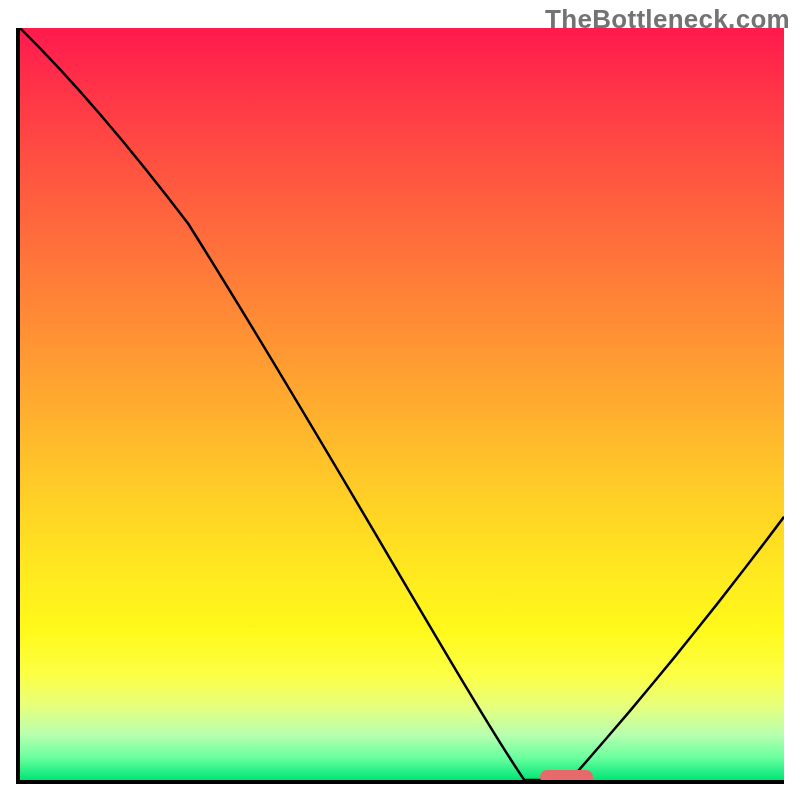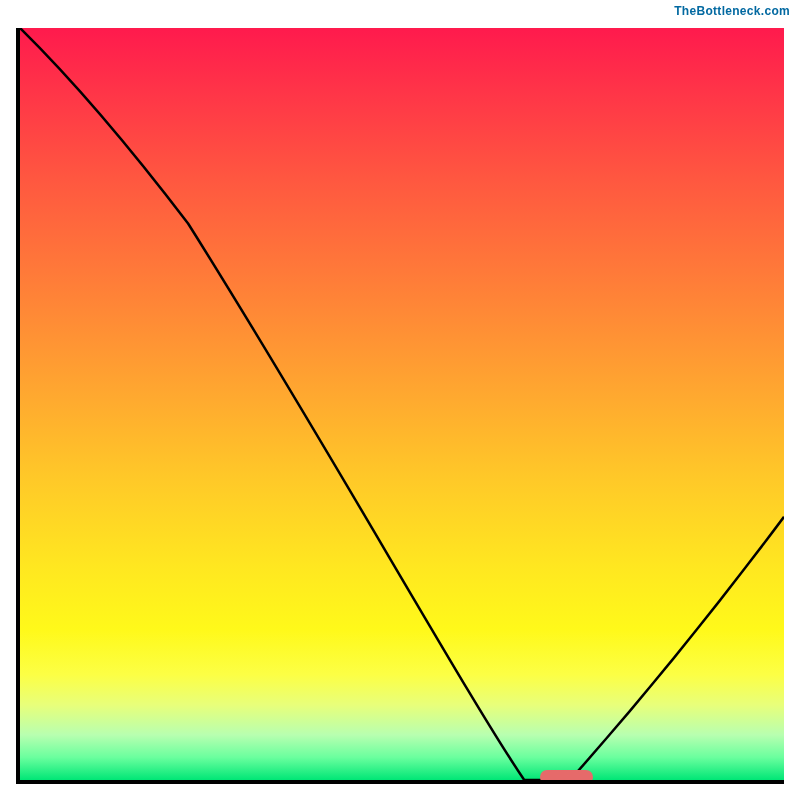--- a/index.html
+++ b/index.html
@@ -8,23 +8,23 @@
     width: 800px;
     height: 800px;
     background: #fff;
     position: relative;
     font-family: Arial, sans-serif;
   }
   .attribution {
     position: absolute;
     top: 4px;
     right: 10px;
-    font-size: 12px;
+    font-size: 26px;
     font-weight: bold;
-    color: #0369a1;
+    color: #737373;
     letter-spacing: 0.3px;
   }
   .plot-area {
     position: absolute;
     left: 16px;
     top: 28px;
     width: 768px;
     height: 756px;
     border-left: 4px solid #000;
     border-bottom: 4px solid #000;

